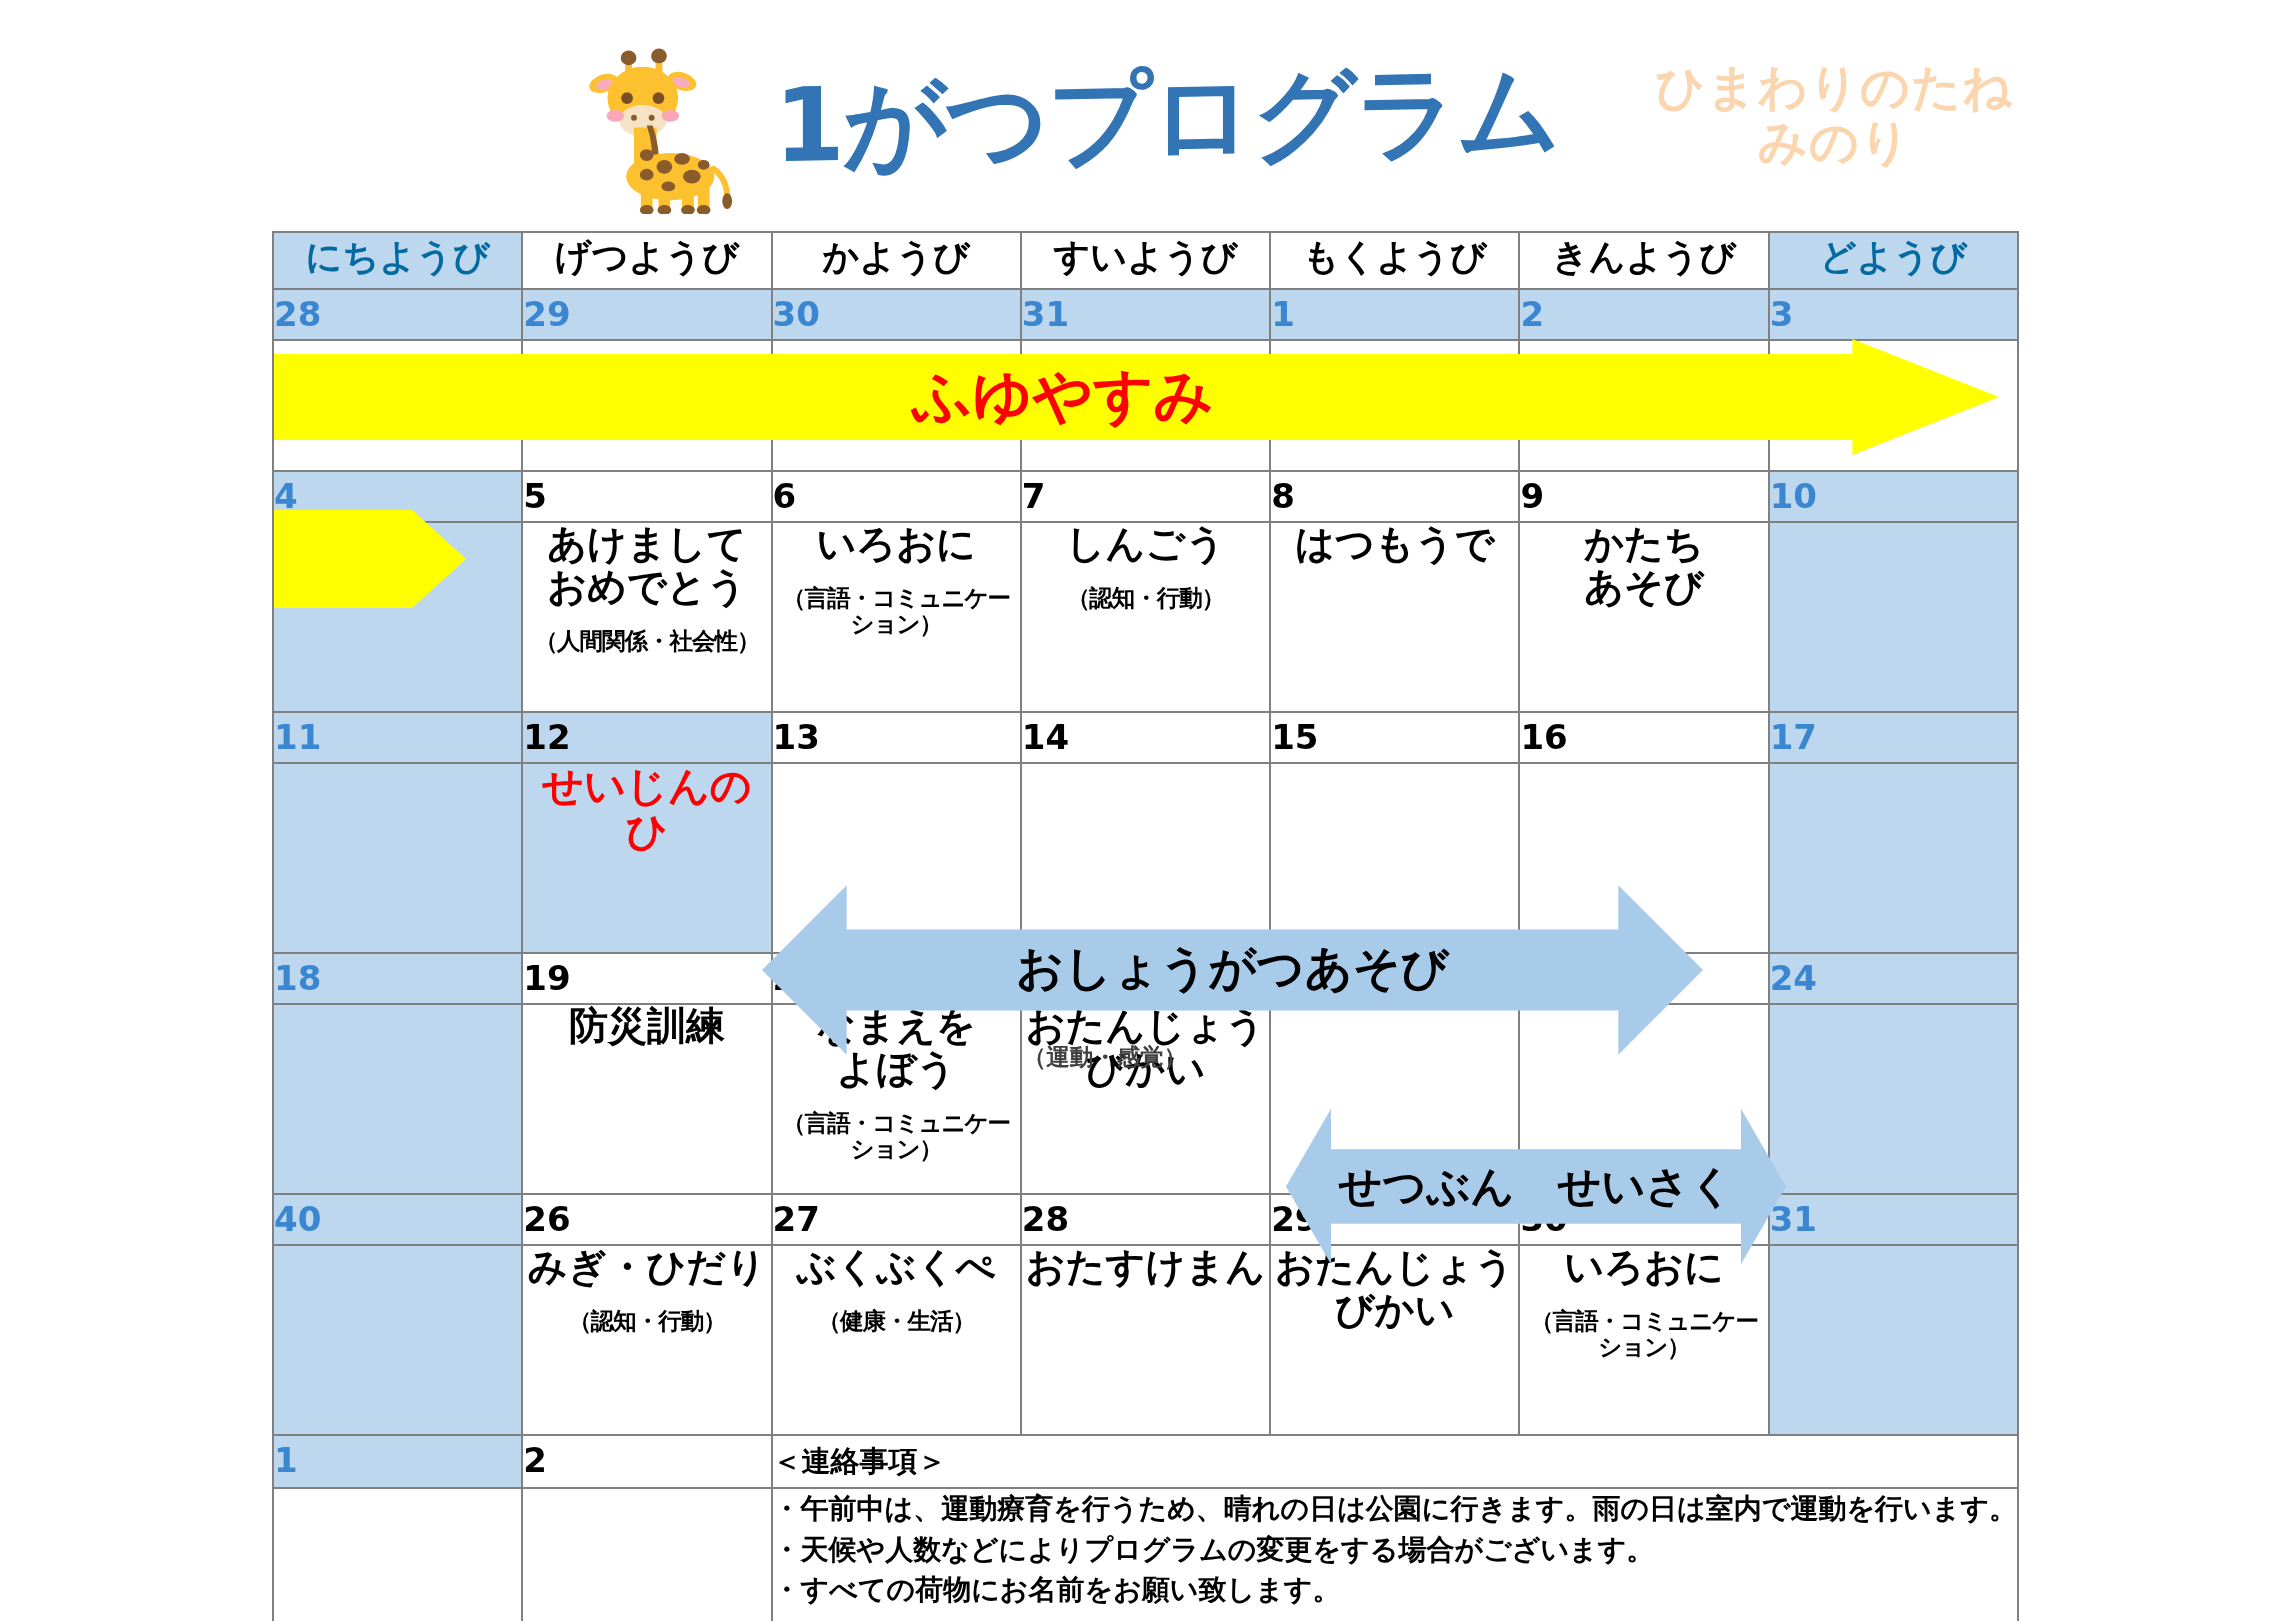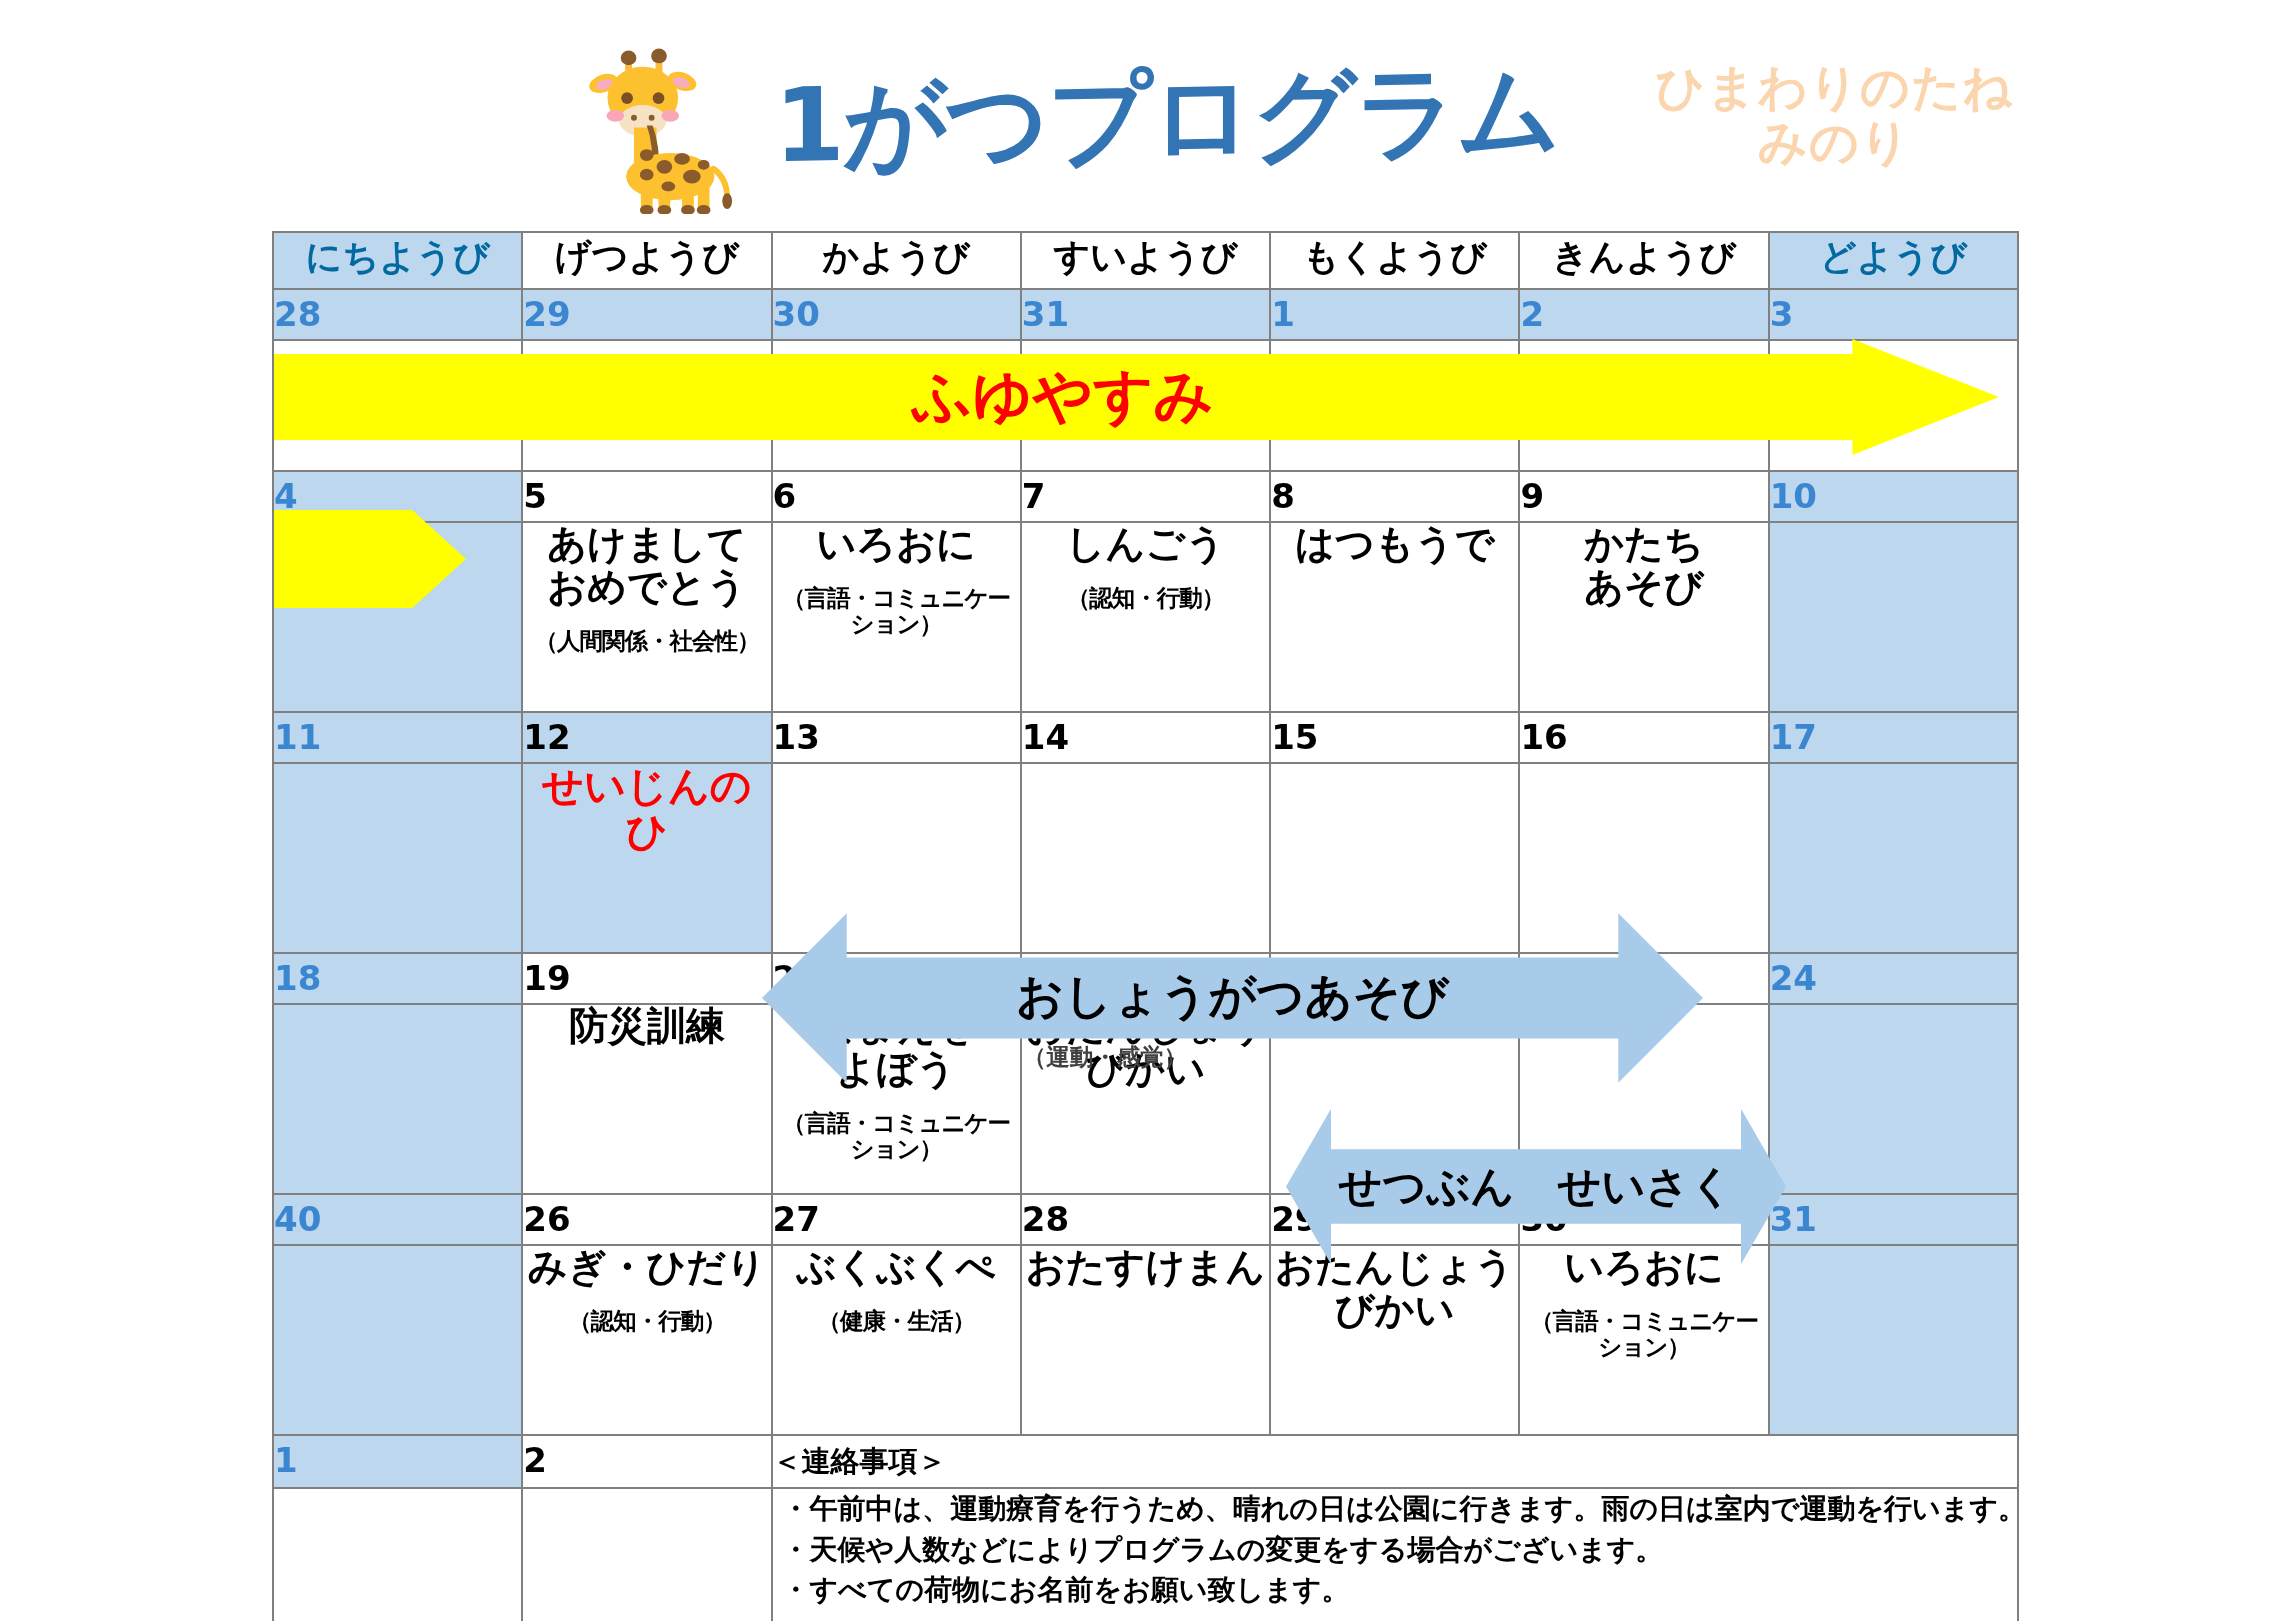--- a/index.html
+++ b/index.html
@@ -170,21 +170,21 @@
     position: absolute;
     background: #a8cbe9;
     color: #000;
     font-size: 47px;
     clip-path: polygon(
       0 50%, 9% 4%, 9% 28%, 91% 28%, 91% 4%, 100% 50%,
       91% 96%, 91% 72%, 9% 72%, 9% 96%);
   }
   .arrow-oshogatsu {
     left: 490px;
-    top: 79px;
+    top: 51px;
     width: 941px;
     height: 184px;
   }
   .arrow-oshogatsu .lbl { margin-top: -3.9px; }
   .arrow-setsubun {
     left: 998px;
     top: 59px;
     width: 500px;
     height: 169px;
     font-size: 43px;
@@ -213,21 +213,21 @@
   }
   .notes-body {
     height: 184px;
     font-size: 28px;
     font-weight: bold;
     padding: 9.8px 13.7px;
     line-height: 1.45;
     text-align: left;
     vertical-align: top;
   }
-  .notes-body div { white-space: nowrap; padding-left: 9px; }
+  .notes-body div { white-space: nowrap; }
   .bluecell { background: #bdd7ee; }
 </style>
 </head>
 <body>
 
 <div class="header">
 
   <svg class="giraffe" viewBox="0 0 160 170">
 
     <rect x="46" y="10" width="7" height="22" rx="3.5" fill="#f8bd3a"></rect>

